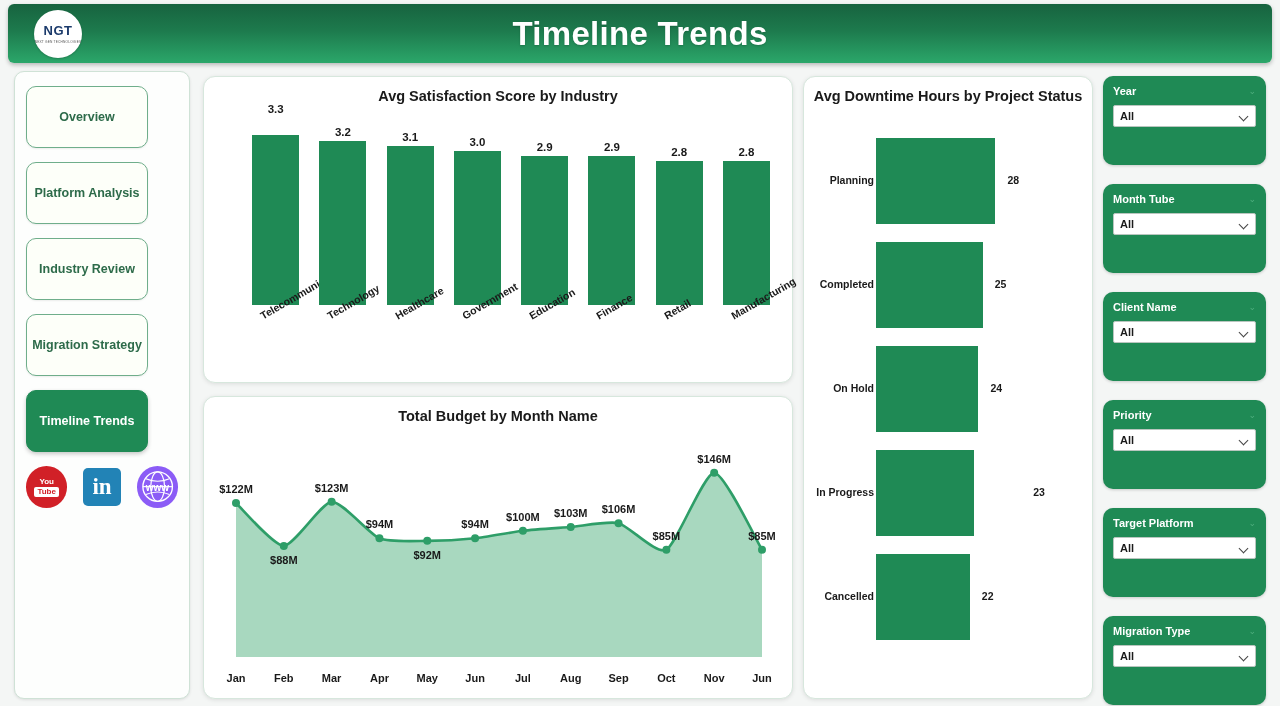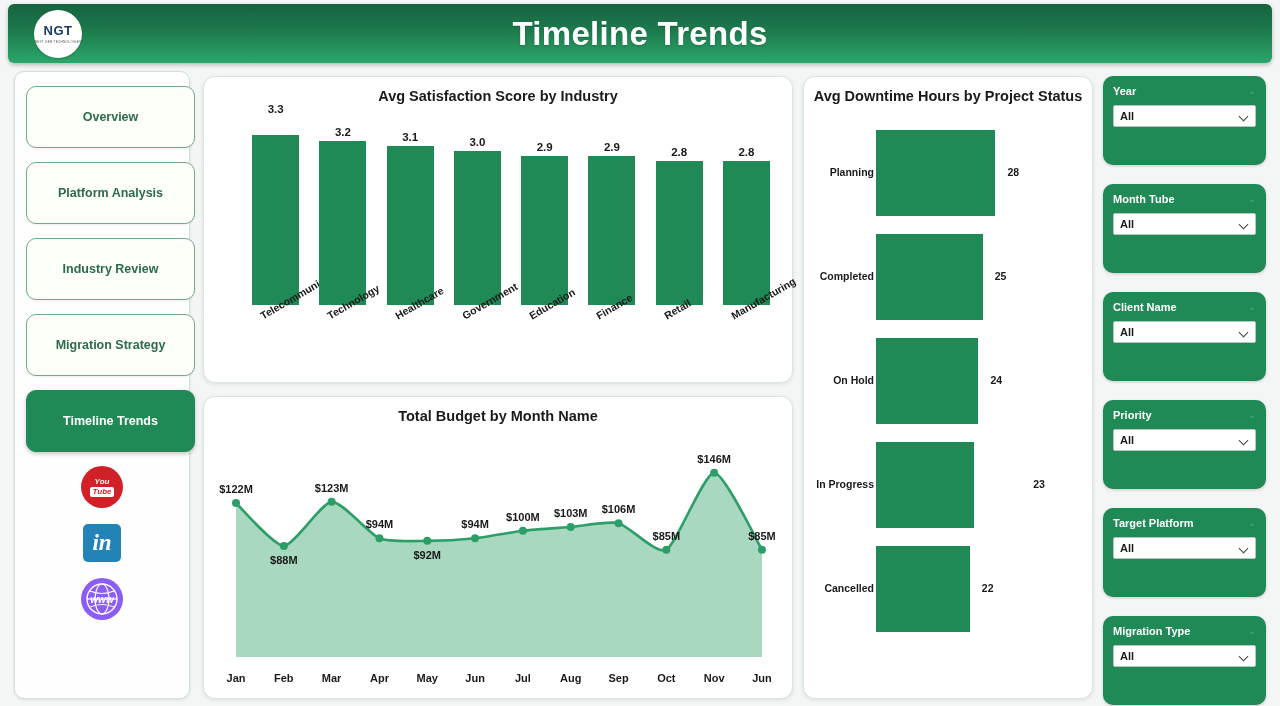--- a/index.html
+++ b/index.html
@@ -65,21 +65,21 @@
     position: absolute;
     left: 14px; top: 71px;
     width: 176px; height: 628px;
     background: #fdfefd;
     border: 1px solid #cfe2d6;
     border-radius: 10px;
     box-shadow: 0 1px 3px rgba(0,0,0,0.10);
     padding: 14px 11px;
   }
   .nav-btn {
-    width: 169px;
+    width: 122px;
     height: 62px;
     margin-bottom: 14px;
     border-radius: 10px;
     border: 1px solid #6fae8b;
     background: #fdfff9;
     display: flex;
     align-items: center;
     justify-content: center;
     font-size: 12.5px;
     font-weight: bold;
@@ -90,24 +90,23 @@
   }
   .nav-btn.active {
     background: #1f8a55;
     border-color: #1f8a55;
     color: #ffffff;
     box-shadow: 0 2px 4px rgba(0,0,0,0.22);
   }
   .socials {
     margin-top: 10px;
     display: flex;
-    flex-direction: column;
+    flex-direction: row;
     align-items: center;
     gap: 16px;
-    font-style: italic;
   }
   .soc { cursor: pointer; display:block; }
   .soc-yt {
     width: 42px; height: 42px; border-radius: 50%;
     background: #d12027;
     display: flex; align-items: center; justify-content: center;
     flex-direction: column;
   }
   .yt-you { font-size: 8px; color:#fff; font-weight:bold; line-height:1; }
   .yt-tube { font-size: 8px; color:#d12027; font-weight:bold; background:#fff;
@@ -210,21 +209,21 @@
     font-size: 11px;
     font-weight: bold;
     color: #1a1a1a;
     transform: translateX(-50%);
   }
 
   
   #card-hbar { left: 803px; top: 76px; width: 290px; height: 623px; }
   .hbar-plot {
     position: absolute;
-    left: 0; top: 20px;
+    left: 0; top: 28px;
     width: 290px; height: 580px;
   }
   .hbar-row { position: absolute; left: 0; width: 290px; }
   .hbar-cat {
     position: absolute;
     left: 6px;
     width: 64px;
     text-align: right;
     font-size: 10.5px;
     font-weight: bold;

